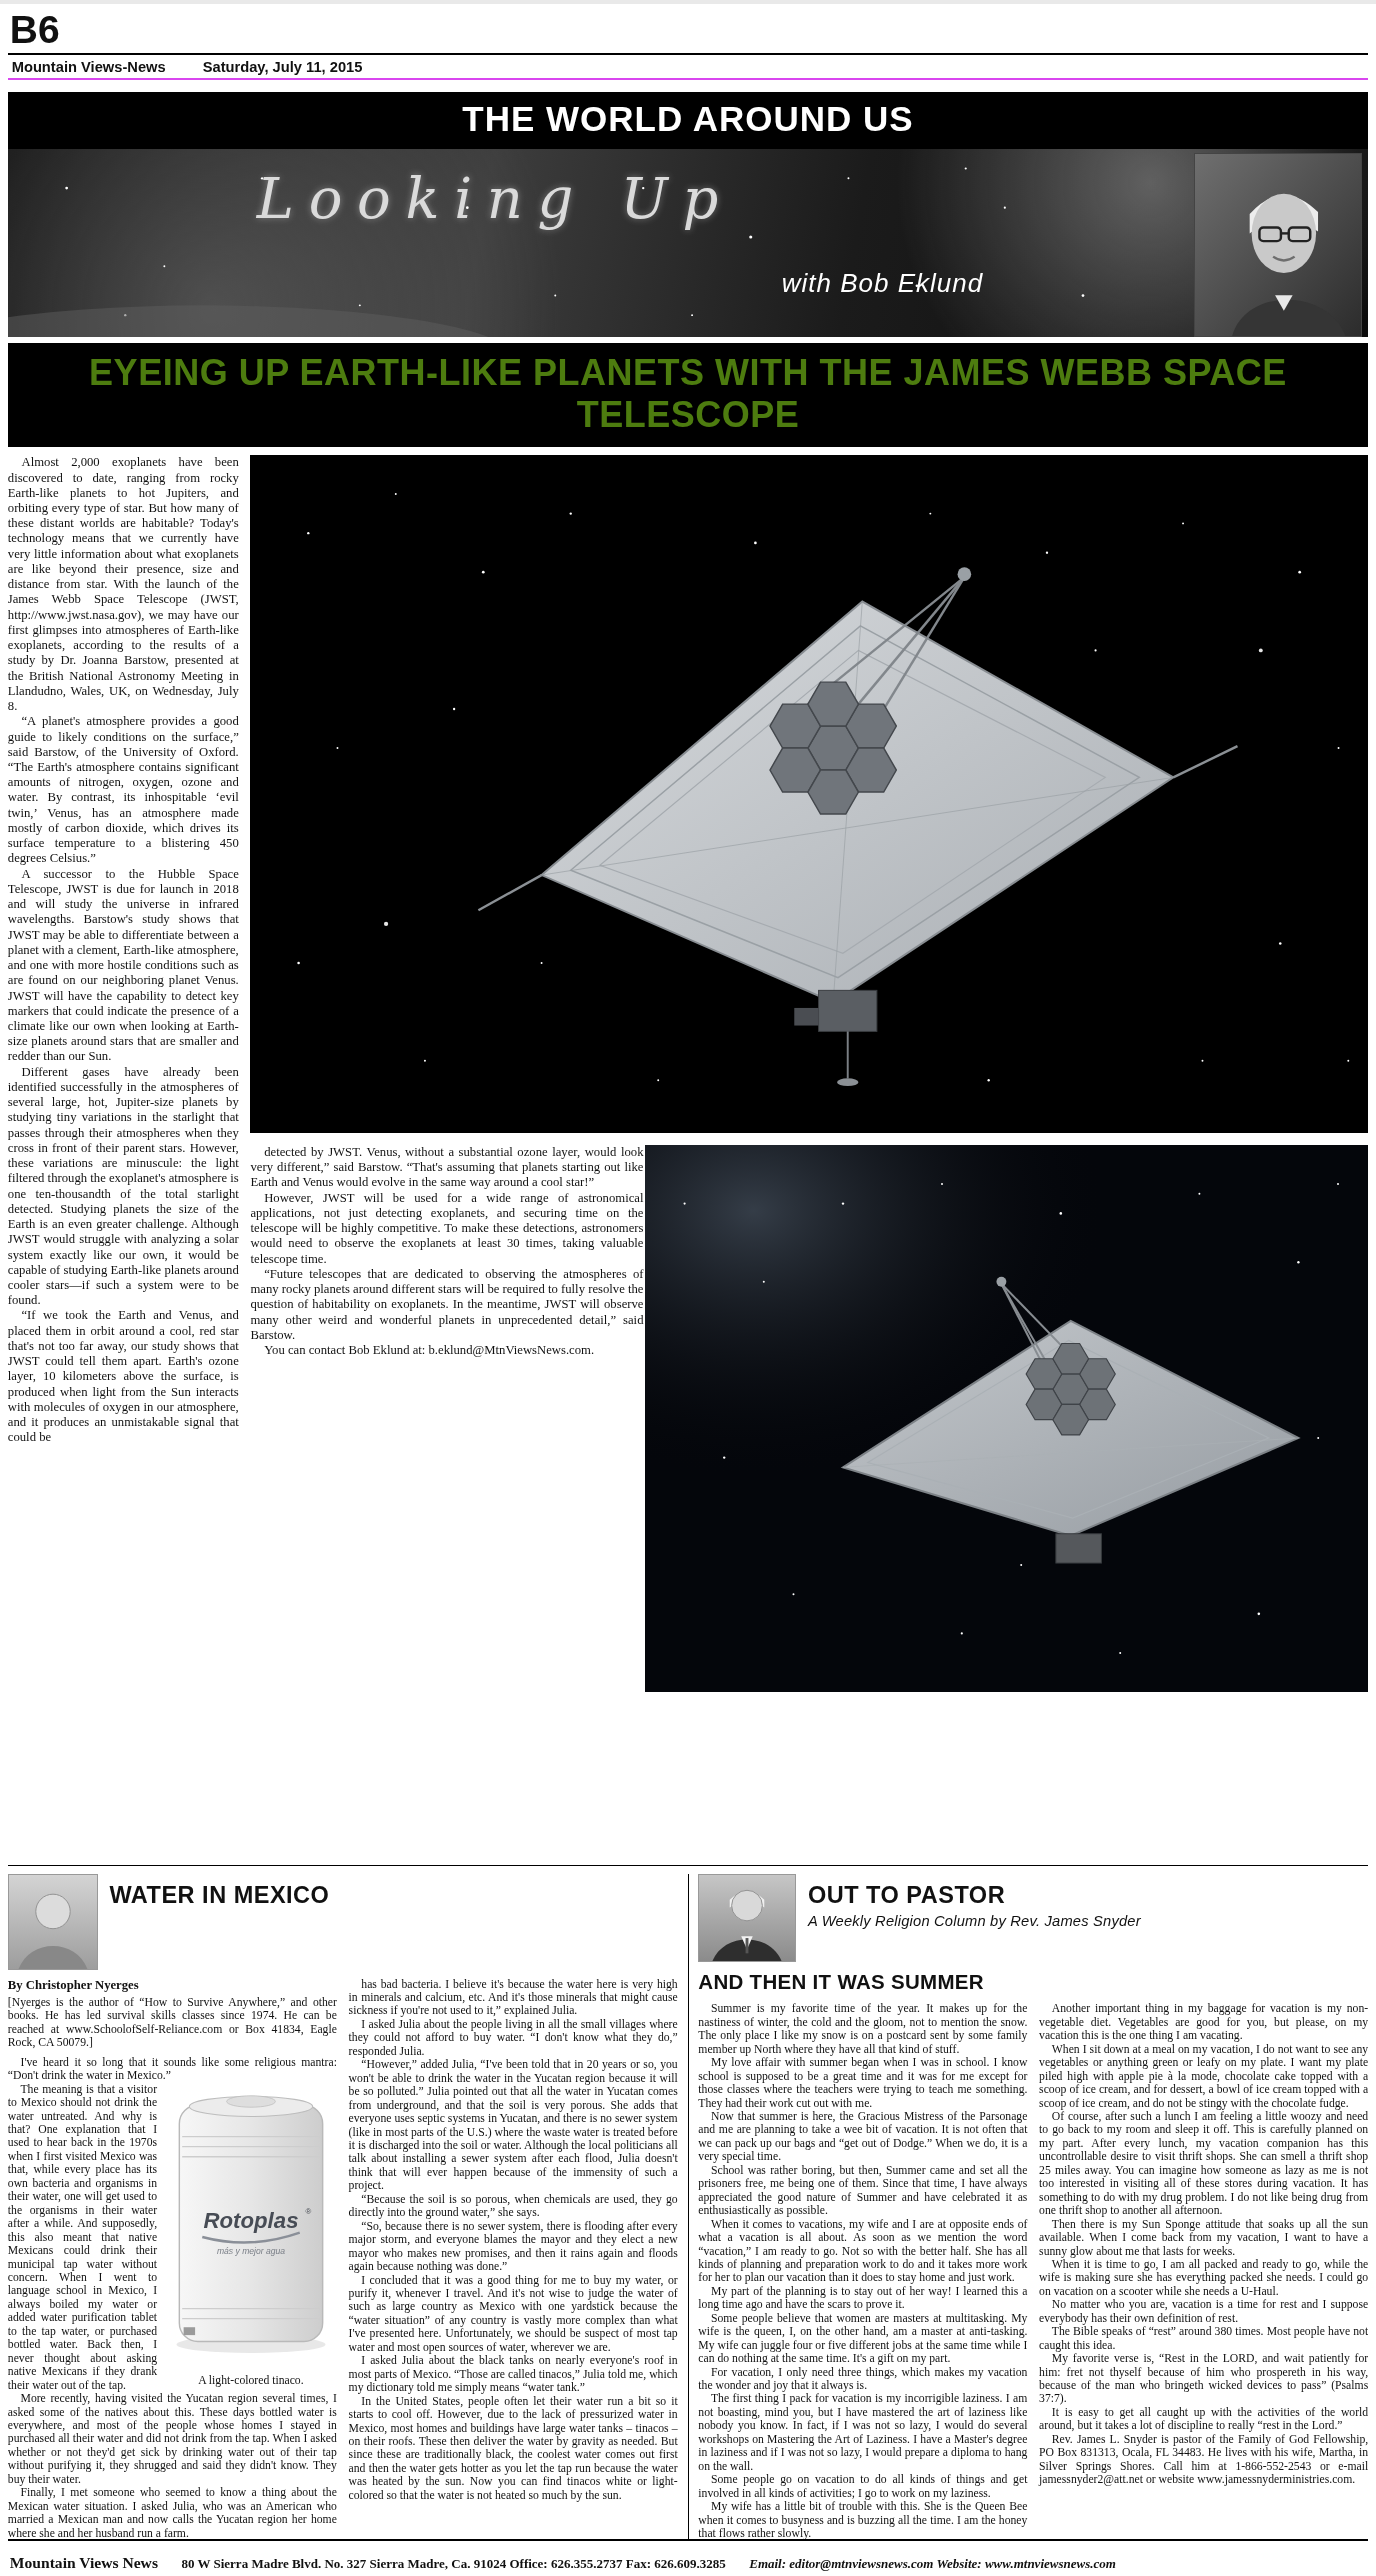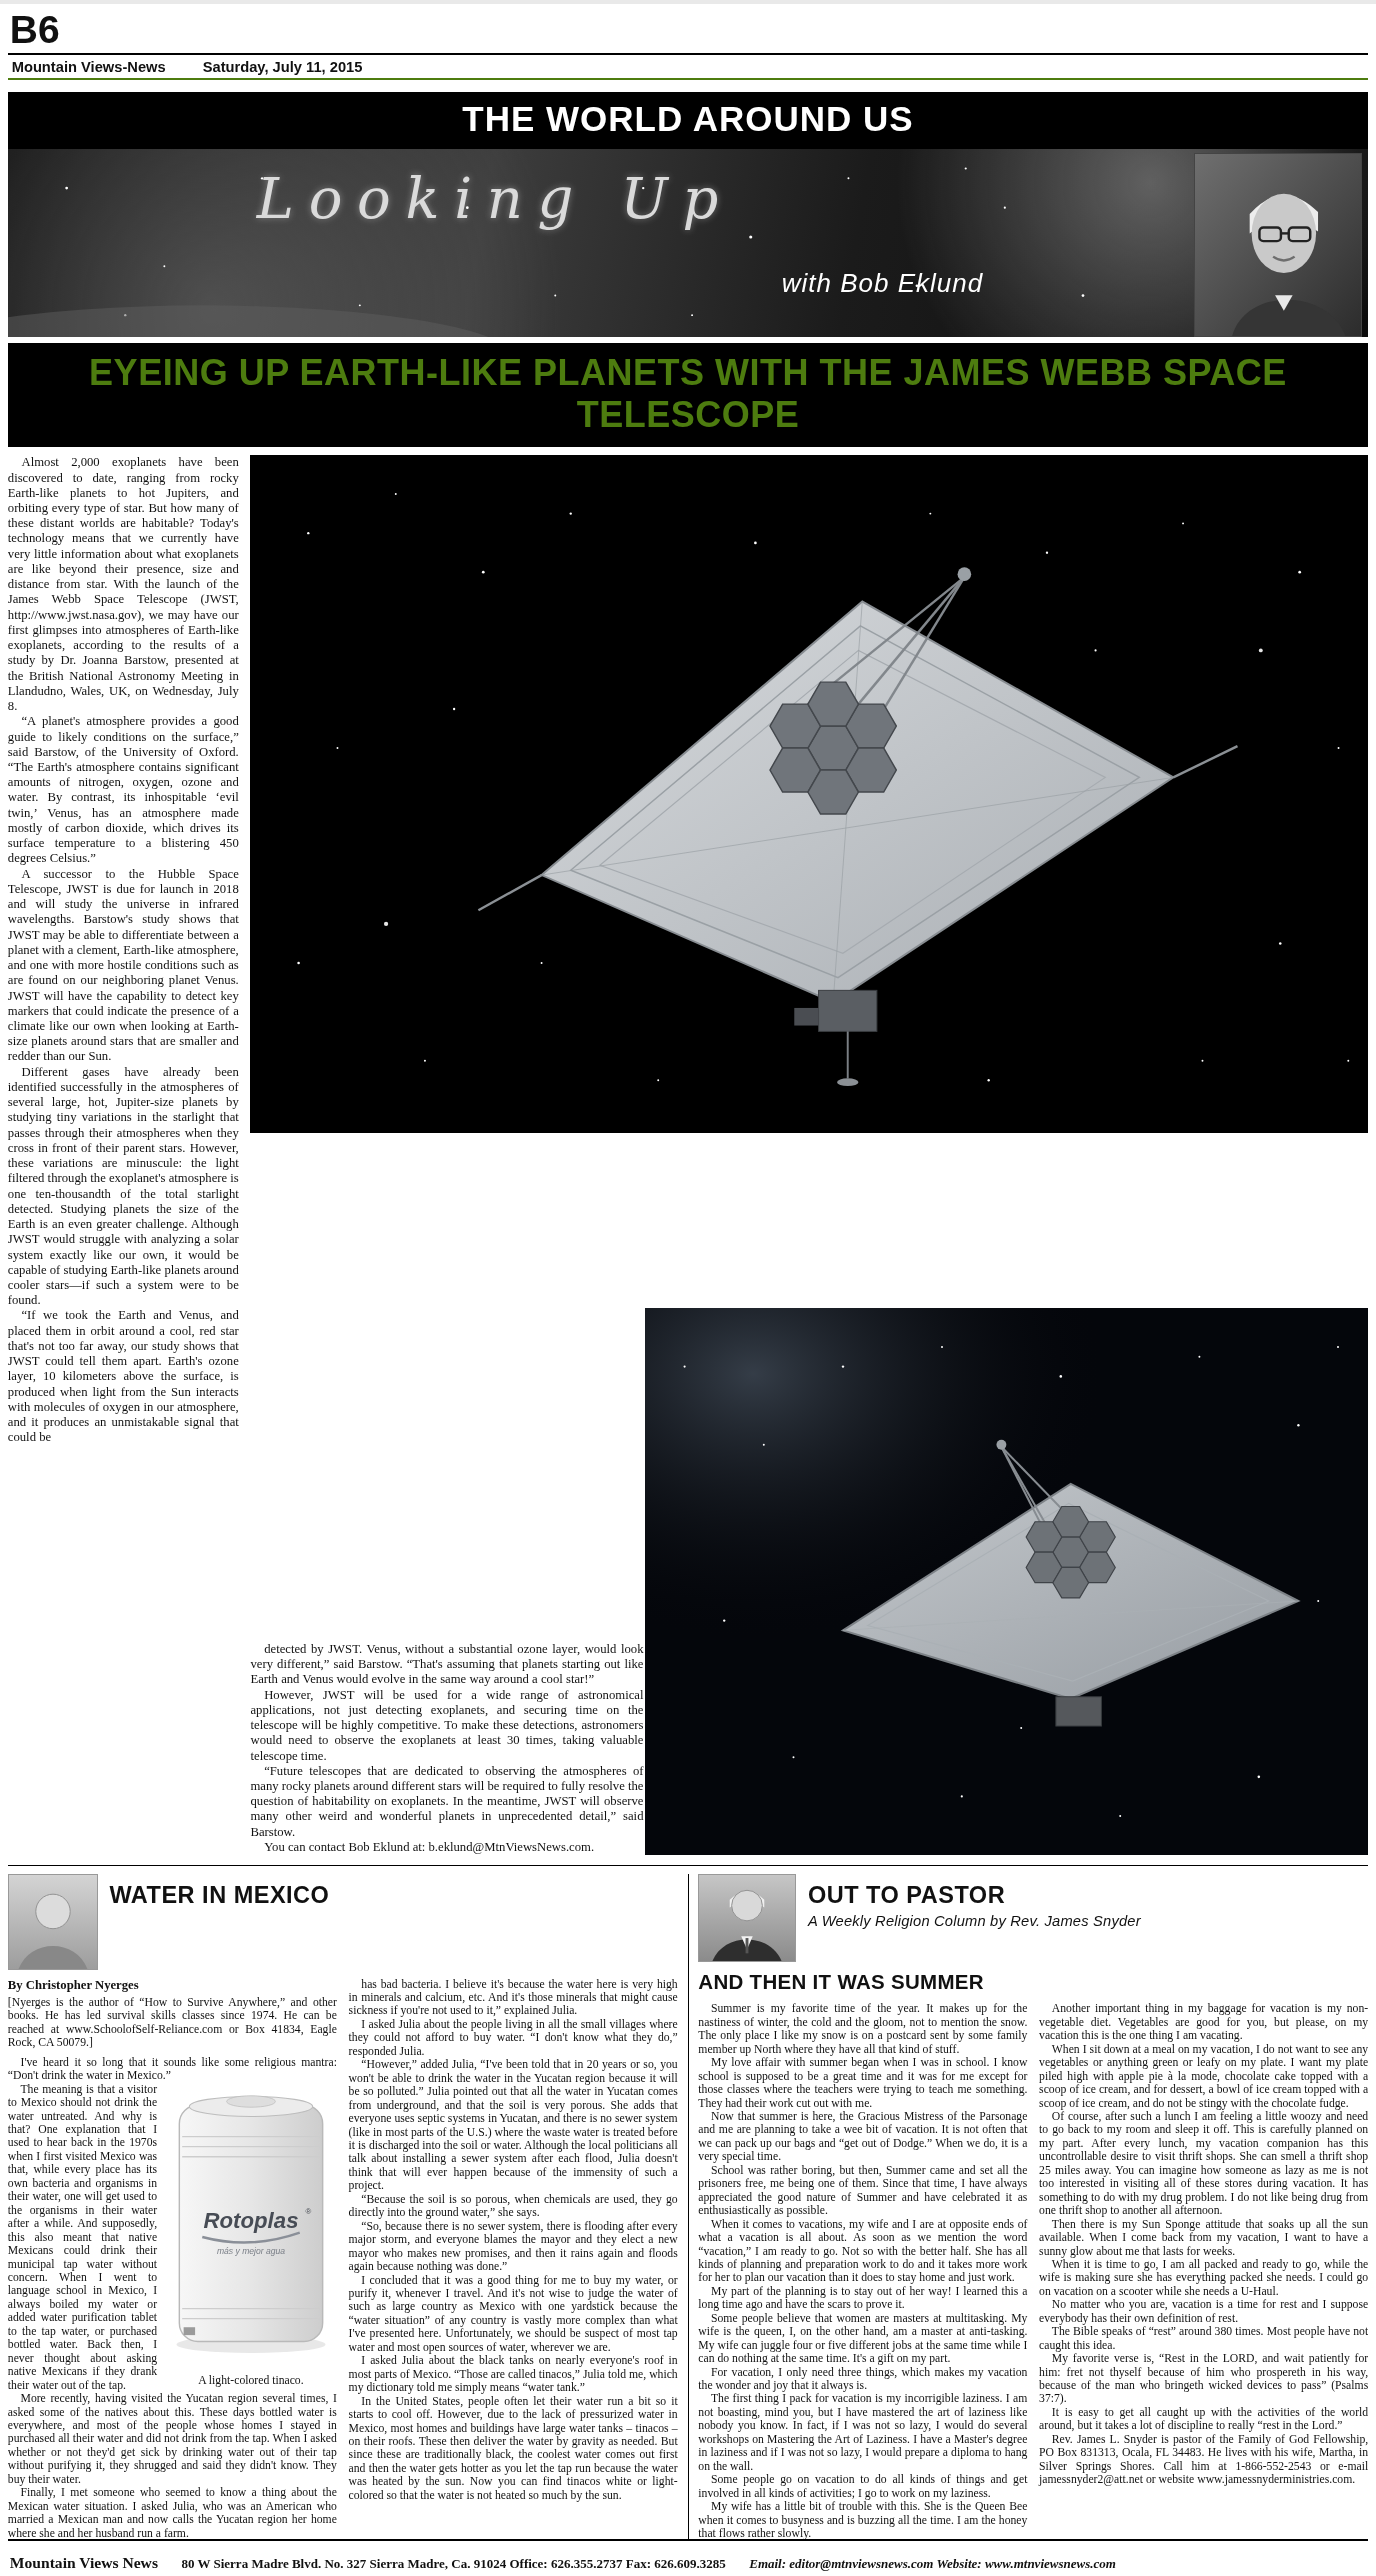--- a/index.html
+++ b/index.html
@@ -1,21 +1,21 @@
 <!DOCTYPE html>
 <html><head>
 <meta charset="utf-8">
 <style>
   *{box-sizing:border-box;margin:0;padding:0}
   html,body{background:#e9e9e9}
   body{width:1376px;font-family:"Liberation Serif",serif;color:#111}
   .page{width:1376px;height:2576px;margin:4px auto;background:#fff;display:flex;flex-direction:column;padding:3.9px 7.8px 5.9px;overflow:hidden}
 
   .pagenum{font-family:"Liberation Sans",sans-serif;font-weight:bold;font-size:39px;line-height:1;padding:2px 0 3.9px 2px}
-  .masthead{border-top:2px solid #000;border-bottom:2px solid #4d7c0f;padding:3.9px 3.9px 2.9px;font-family:"Liberation Sans",sans-serif;font-weight:bold;font-size:14.7px;display:flex;gap:37px;align-items:flex-end}
+  .masthead{border-top:2px solid #000;border-bottom:2px solid #d946ef;padding:3.9px 3.9px 2.9px;font-family:"Liberation Sans",sans-serif;font-weight:bold;font-size:14.7px;display:flex;gap:37px;align-items:flex-end}
 
   .section-banner{margin-top:12.7px;background:#000;color:#fff;text-align:center;font-family:"Liberation Sans",sans-serif;font-weight:bold;font-size:35px;letter-spacing:1px;padding:6.8px 0 9.8px}
 
   .logo-banner{position:relative;height:192px;overflow:hidden;
     background:
       radial-gradient(circle at 84% 18%, rgba(160,160,160,.55) 0, rgba(0,0,0,0) 22%),
       radial-gradient(circle at 15% 85%, rgba(120,120,120,.5) 0, rgba(0,0,0,0) 30%),
       linear-gradient(100deg,#121212 0%,#3d3d3d 35%,#1b1b1b 62%,#0b0b0b 100%);}
   .logo-banner .stars{position:absolute;inset:0}
   .looking-up{position:absolute;left:249px;top:17.6px;font-family:"DejaVu Serif",serif;font-style:italic;font-weight:400;font-size:56px;color:#dadada;letter-spacing:14.7px;text-shadow:0 0 7.8px rgba(255,255,255,.35);white-space:nowrap}
@@ -23,21 +23,21 @@
   .eklund-photo{position:absolute;right:5.9px;top:3.9px;width:168px;height:184px;border:1px solid #444;background:#333}
 
   .headline-bar{margin-top:5.9px;background:#000;color:#4d7c0f;text-align:center;font-family:"Liberation Sans",sans-serif;font-weight:bold;font-size:36px;letter-spacing:0.5px;padding:8.8px 0 10.8px}
 
   .main-article{display:flex;gap:11.7px;padding-top:8.8px;height:1437px;overflow:hidden}
   .jcol{text-align:justify;font-size:12.7px;line-height:1.2}
   .jcol p{text-indent:13.7px;margin:0}
   .main-col1{width:231px;flex:none}
   .right-area{flex:1;display:flex;flex-direction:column;gap:11.7px}
   .jwst-large{height:678px;background:#000}
-  .row2{display:flex;gap:2px;flex:1;align-items:flex-end}
+  .row2{display:flex;gap:2px;flex:1;align-items:flex-start}
   .main-col2{width:393px;flex:none}
   .jwst-small{flex:1;height:547px;background:#020409}
   .photo svg,.jwst-large svg,.jwst-small svg{display:block;width:100%;height:100%}
 
   .bottom{border-top:1px solid #000;margin-top:9.8px;display:flex;height:688px;overflow:hidden;padding-top:7.8px;gap:9.8px}
   .half{flex:1;overflow:hidden}
   .vdivider{width:1px;background:#000}
   .sec-header{display:flex;gap:11.7px;margin-bottom:7.8px}
   .sec-photo{width:90px;height:96px;flex:none;border:1px solid #999;background:#b5b5b5}
   .pastor-photoframe{width:98px;height:88px}

